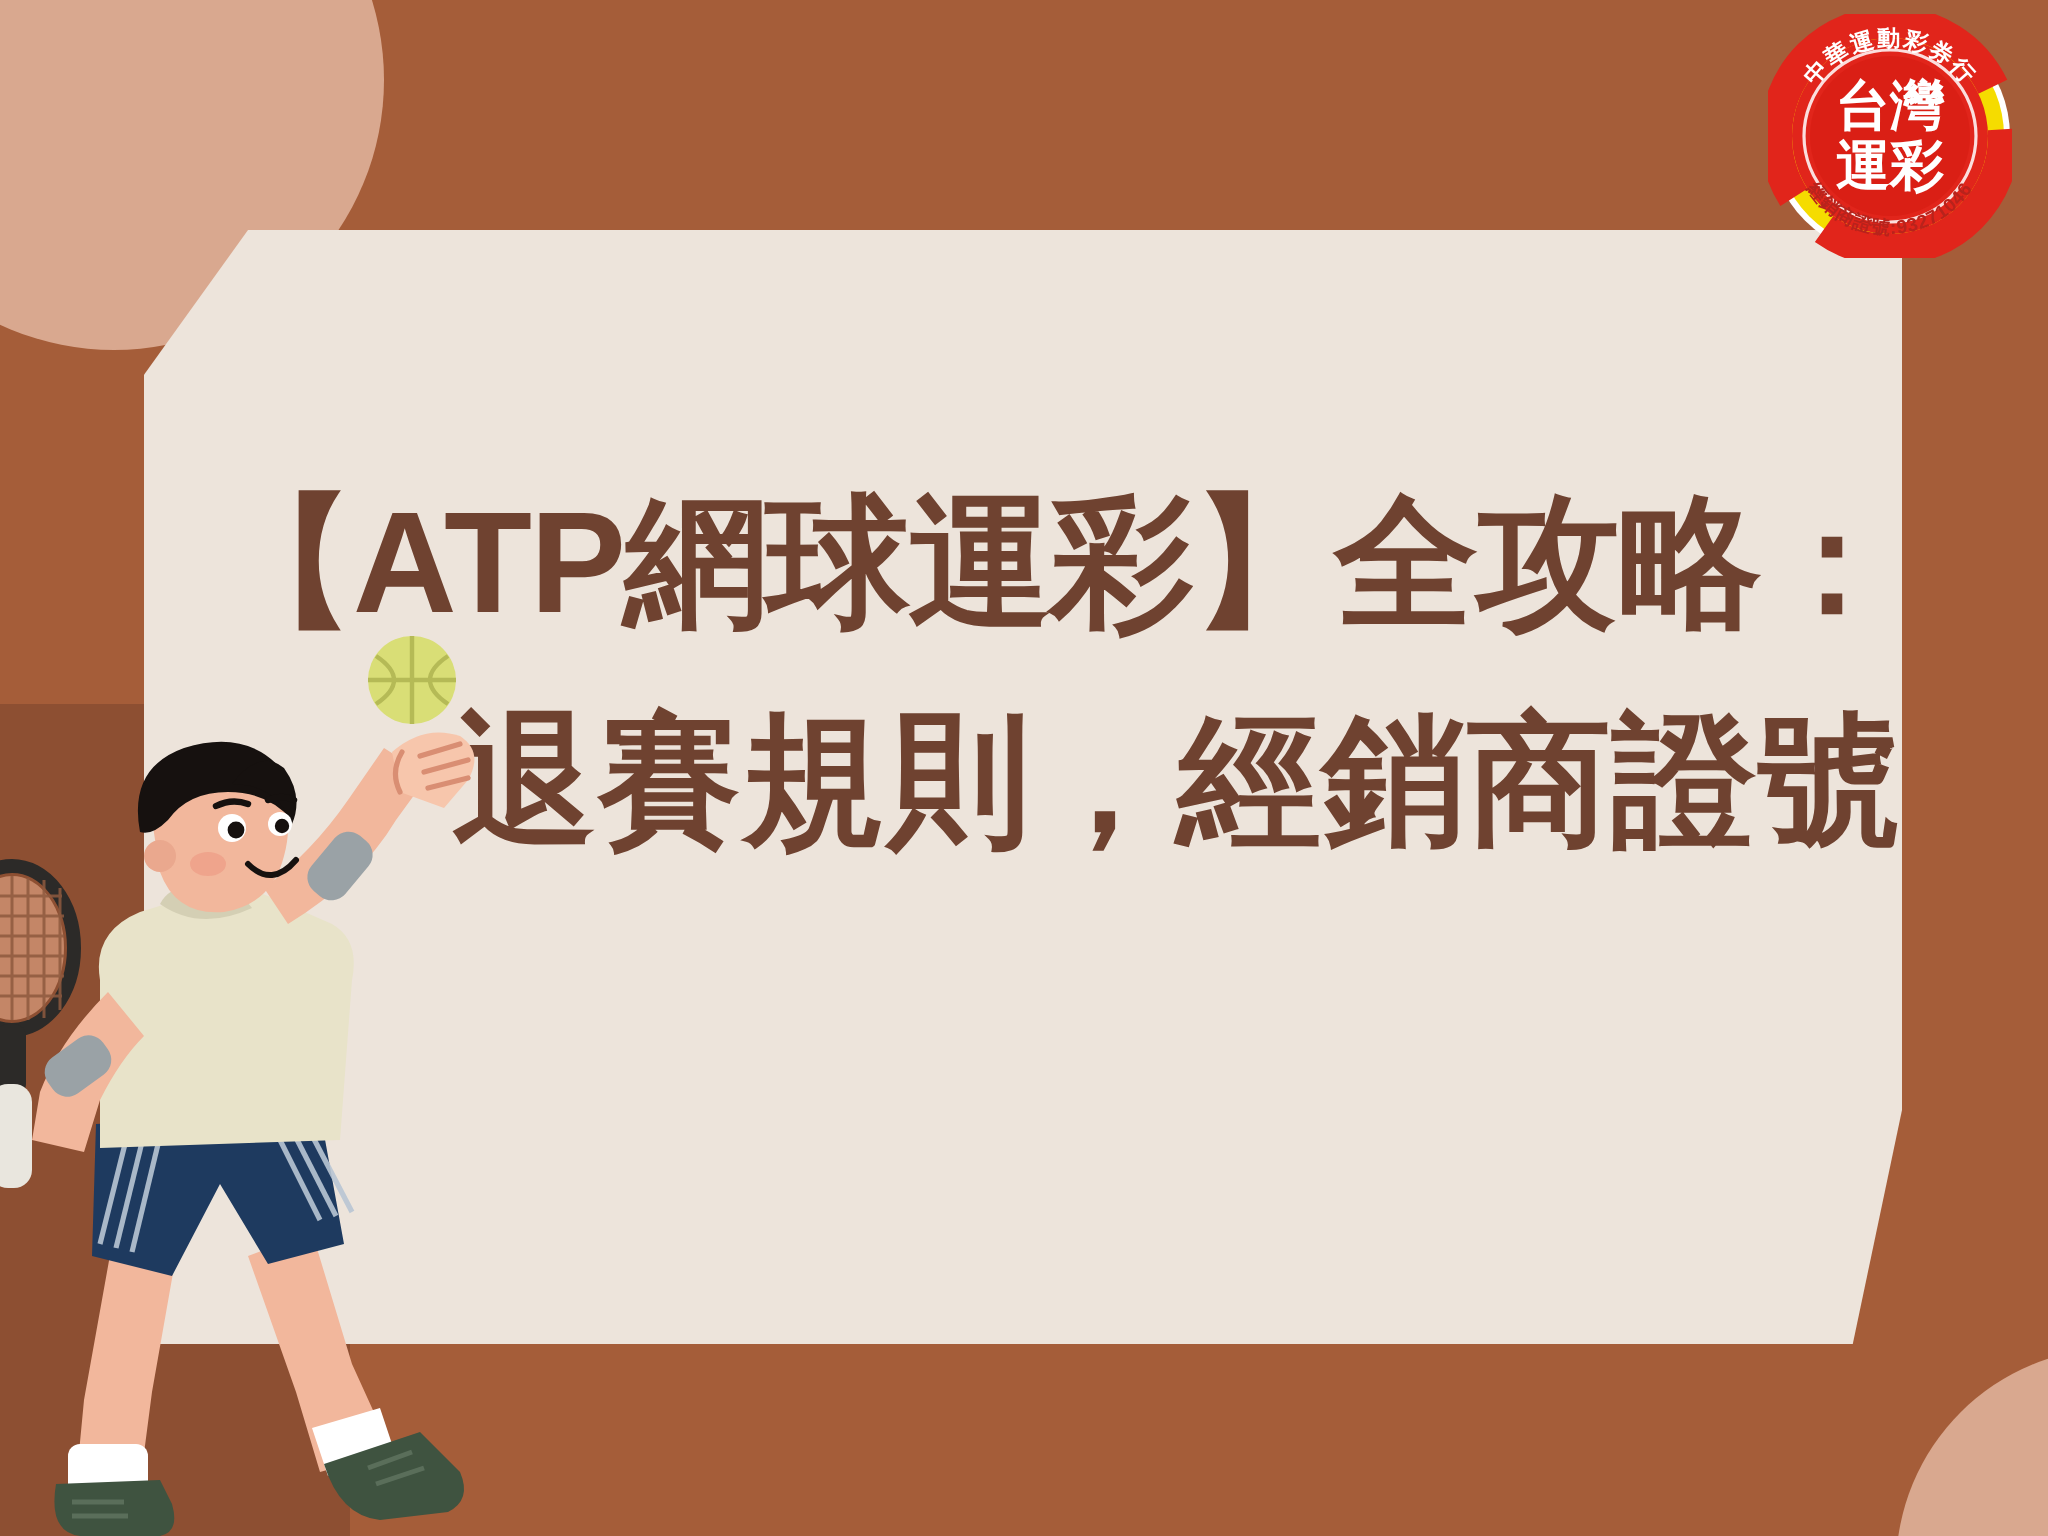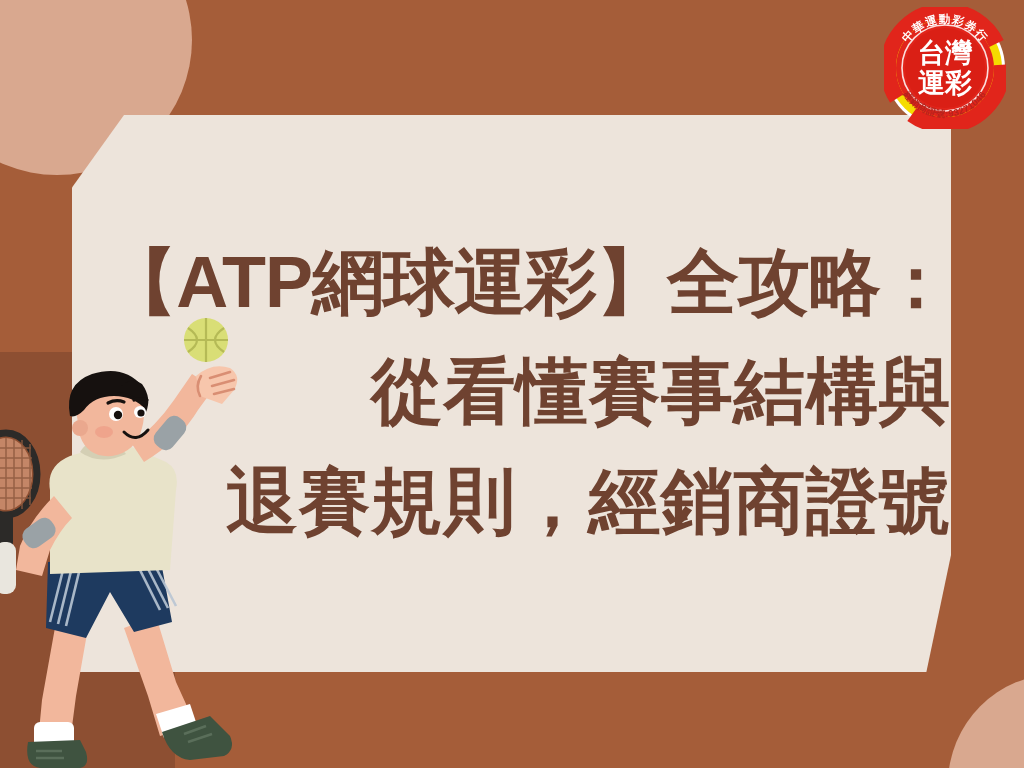--- a/index.html
+++ b/index.html
@@ -112,21 +112,20 @@
 
   <div class="deco-circle" id="circle-top-left"></div>
   <div class="deco-circle" id="circle-bottom-right"></div>
 
   <div id="athlete-backdrop"></div>
 
   <div id="content-panel"></div>
 
   <div id="headline">
     <span class="line" id="headline-line-1">【ATP網球運彩】全攻略：</span>
-    <span class="line" id="headline-line-2">從看懂賽事結構與</span>
     <span class="line" id="headline-line-3">退賽規則，經銷商證號</span>
   </div>
 
   <div id="lottery-seal">
     <svg viewBox="0 0 122 122" width="122" height="122" aria-hidden="true">
       <defs>
         <path id="arc-top" d="M 16,61 A 45,45 0 0 1 106,61" fill="none"></path>
         <path id="arc-bottom" d="M 12,61 A 49,49 0 0 0 110,61" fill="none"></path>
       </defs>
 

